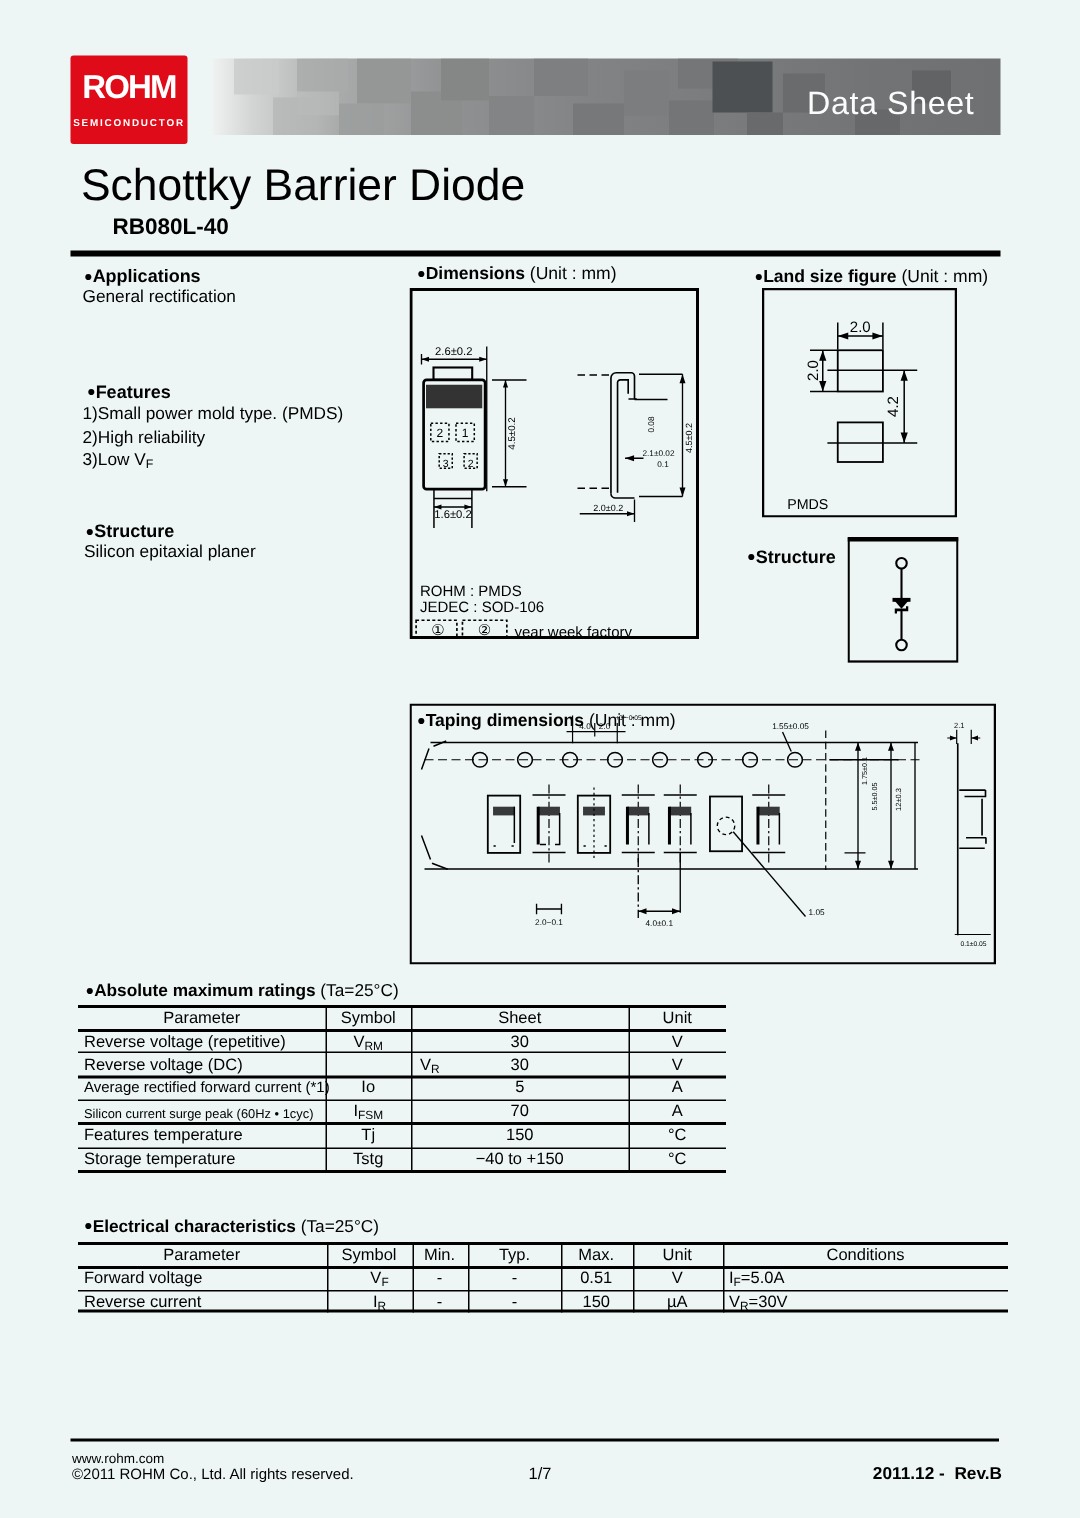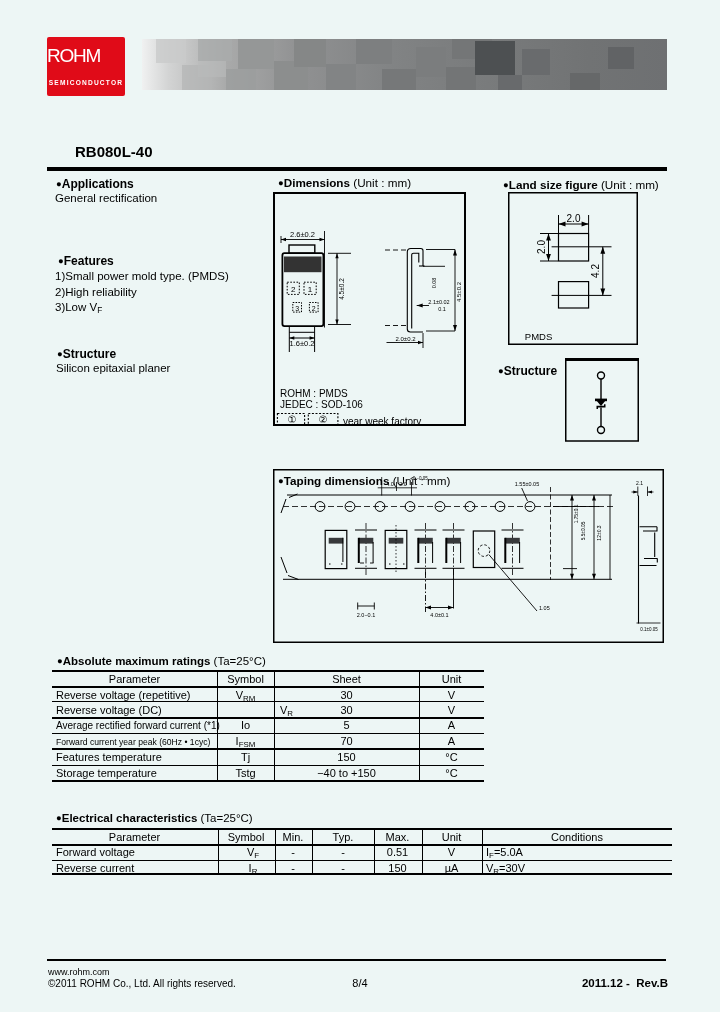--- a/index.html
+++ b/index.html
@@ -29,27 +29,29 @@
   <div class="abs" style="left:240px;top:30px;width:34px;height:22px;background:#767879;"></div>
   <div class="abs" style="left:274px;top:8px;width:30px;height:30px;background:#7b7d7e;"></div>
   <div class="abs" style="left:304px;top:28px;width:30px;height:24px;background:#737576;"></div>
   <div class="abs" style="left:310px;top:0;width:40px;height:20px;background:#747677;"></div>
   <div class="abs" style="left:333px;top:2px;width:40px;height:34px;background:#4d5052;"></div>
   <div class="abs" style="left:356px;top:36px;width:24px;height:16px;background:#686a6c;"></div>
   <div class="abs" style="left:380px;top:10px;width:28px;height:26px;background:#696b6d;"></div>
   <div class="abs" style="left:466px;top:8px;width:26px;height:22px;background:#616365;"></div>
   <div class="abs" style="left:428px;top:34px;width:30px;height:18px;background:#666869;"></div>
 
+  <div class="abs" style="left:396px;top:18px;width:130px;font-size:21.5px;color:#fcfcfc;letter-spacing:0.4px;">Data Sheet</div>
 </div>
 
 <div class="abs" style="left:47px;top:37px;width:78px;height:59px;background:#e00b18;border-radius:2px;">
-  <div class="abs" style="left:0;top:8px;width:78px;color:#fff;font-weight:normal;font-size:19px;letter-spacing:-1.2px;">ROHM</div>
+  <div class="abs" style="left:0;top:8px;width:78px;text-align:center;color:#fff;font-weight:bold;font-size:22px;letter-spacing:-1.2px;">ROHM</div>
   <div class="abs" style="left:0;top:42px;width:78px;text-align:center;color:#fff;font-weight:bold;font-size:6.6px;letter-spacing:1.2px;">SEMICONDUCTOR</div>
 </div>
 
+<div class="abs" style="left:54px;top:107px;font-size:29.6px;">Schottky Barrier Diode</div>
 
 <div class="abs" style="left:75px;top:143px;font-size:15px;font-weight:bold;">RB080L-40</div>
 
 <div class="hline" style="left:47px;top:166.8px;width:620px;height:4.2px;"></div>
 
 <div class="abs b" style="left:56px;top:177px;font-size:12px;"><span class="blt">●</span>Applications</div>
 
 <div class="abs" style="left:55px;top:192px;font-size:11.5px;">General rectification</div>
 
 <div class="abs b" style="left:58px;top:254px;font-size:12px;"><span class="blt">●</span>Features</div>
@@ -384,21 +386,21 @@
   <div class="abs" style="left:222px;top:19px;width:145px;text-align:center;">30</div>
   <div class="abs" style="left:367px;top:19px;width:65px;text-align:center;">V</div>
   <div class="abs" style="left:4px;top:33.5px;">Reverse voltage (DC)</div>
   <div class="abs" style="left:165px;top:33.5px;width:57px;text-align:center;padding-left:41px;">V<sub>R</sub></div>
   <div class="abs" style="left:222px;top:33.5px;width:145px;text-align:center;">30</div>
   <div class="abs" style="left:367px;top:33.5px;width:65px;text-align:center;">V</div>
   <div class="abs" style="left:4px;top:50px;font-size:10px;">Average rectified forward current (*1)</div>
   <div class="abs" style="left:165px;top:49px;width:57px;text-align:center;">Io</div>
   <div class="abs" style="left:222px;top:49px;width:145px;text-align:center;">5</div>
   <div class="abs" style="left:367px;top:49px;width:65px;text-align:center;">A</div>
-  <div class="abs" style="left:4px;top:66.5px;font-size:8.6px;">Forward current year peak (60Hz • 1cyc)</div>
+  <div class="abs" style="left:4px;top:66.5px;font-size:8.6px;">Silicon current surge peak (60Hz • 1cyc)</div>
   <div class="abs" style="left:165px;top:65px;width:57px;text-align:center;">I<sub>FSM</sub></div>
   <div class="abs" style="left:222px;top:65px;width:145px;text-align:center;">70</div>
   <div class="abs" style="left:367px;top:65px;width:65px;text-align:center;">A</div>
   <div class="abs" style="left:4px;top:81px;">Features temperature</div>
   <div class="abs" style="left:165px;top:81px;width:57px;text-align:center;">Tj</div>
   <div class="abs" style="left:222px;top:81px;width:145px;text-align:center;">150</div>
   <div class="abs" style="left:367px;top:81px;width:65px;text-align:center;">°C</div>
   <div class="abs" style="left:4px;top:96.5px;">Storage temperature</div>
   <div class="abs" style="left:165px;top:96.5px;width:57px;text-align:center;">Tstg</div>
   <div class="abs" style="left:222px;top:96.5px;width:145px;text-align:center;">−40 to +150</div>
@@ -441,17 +443,17 @@
   <div class="abs" style="left:369.5px;top:33.5px;width:60px;text-align:center;">µA</div>
   <div class="abs" style="left:434px;top:33.5px;">V<sub>R</sub>=30V</div>
 </div>
 
 <div class="hline" style="left:47px;top:959px;width:619px;height:1.7px;"></div>
 
 <div class="abs" style="left:48px;top:966.5px;font-size:9px;">www.rohm.com</div>
 
 <div class="abs" style="left:48px;top:977.5px;font-size:10px;">©2011 ROHM Co., Ltd. All rights reserved.</div>
 
-<div class="abs" style="left:330px;top:977px;width:60px;text-align:center;font-size:11px;">8/4</div>
+<div class="abs" style="left:330px;top:977px;width:60px;text-align:center;font-size:11px;">1/7</div>
 
 <div class="abs b" style="left:468px;top:976.5px;width:200px;text-align:right;font-size:11.5px;">2011.12 -&nbsp; Rev.B</div>
 
 </div>
 
 </body></html>

